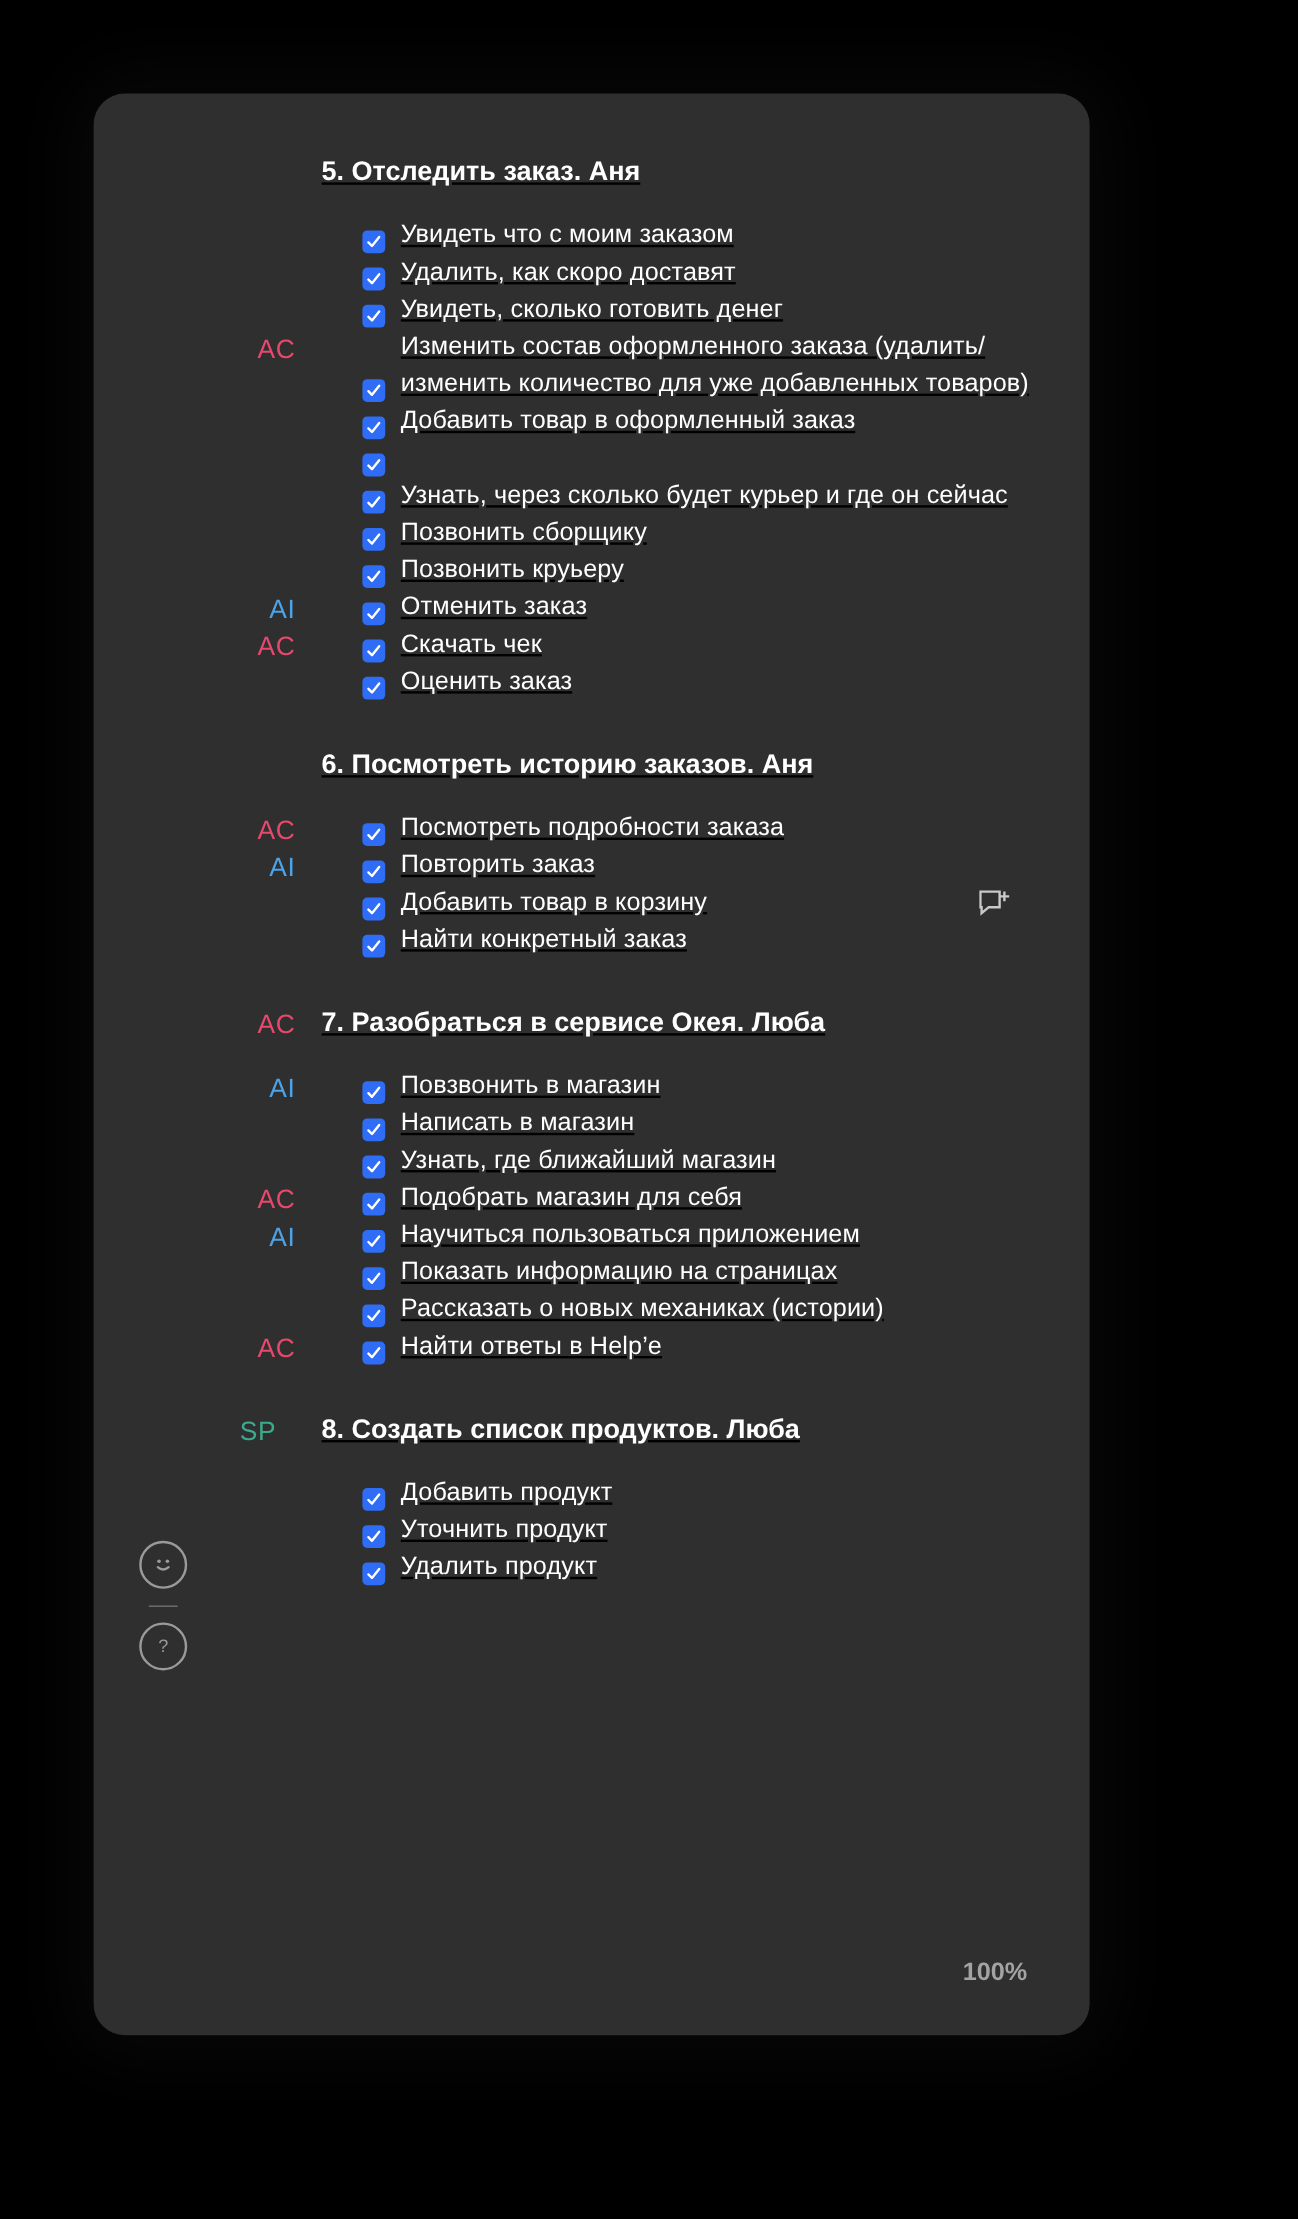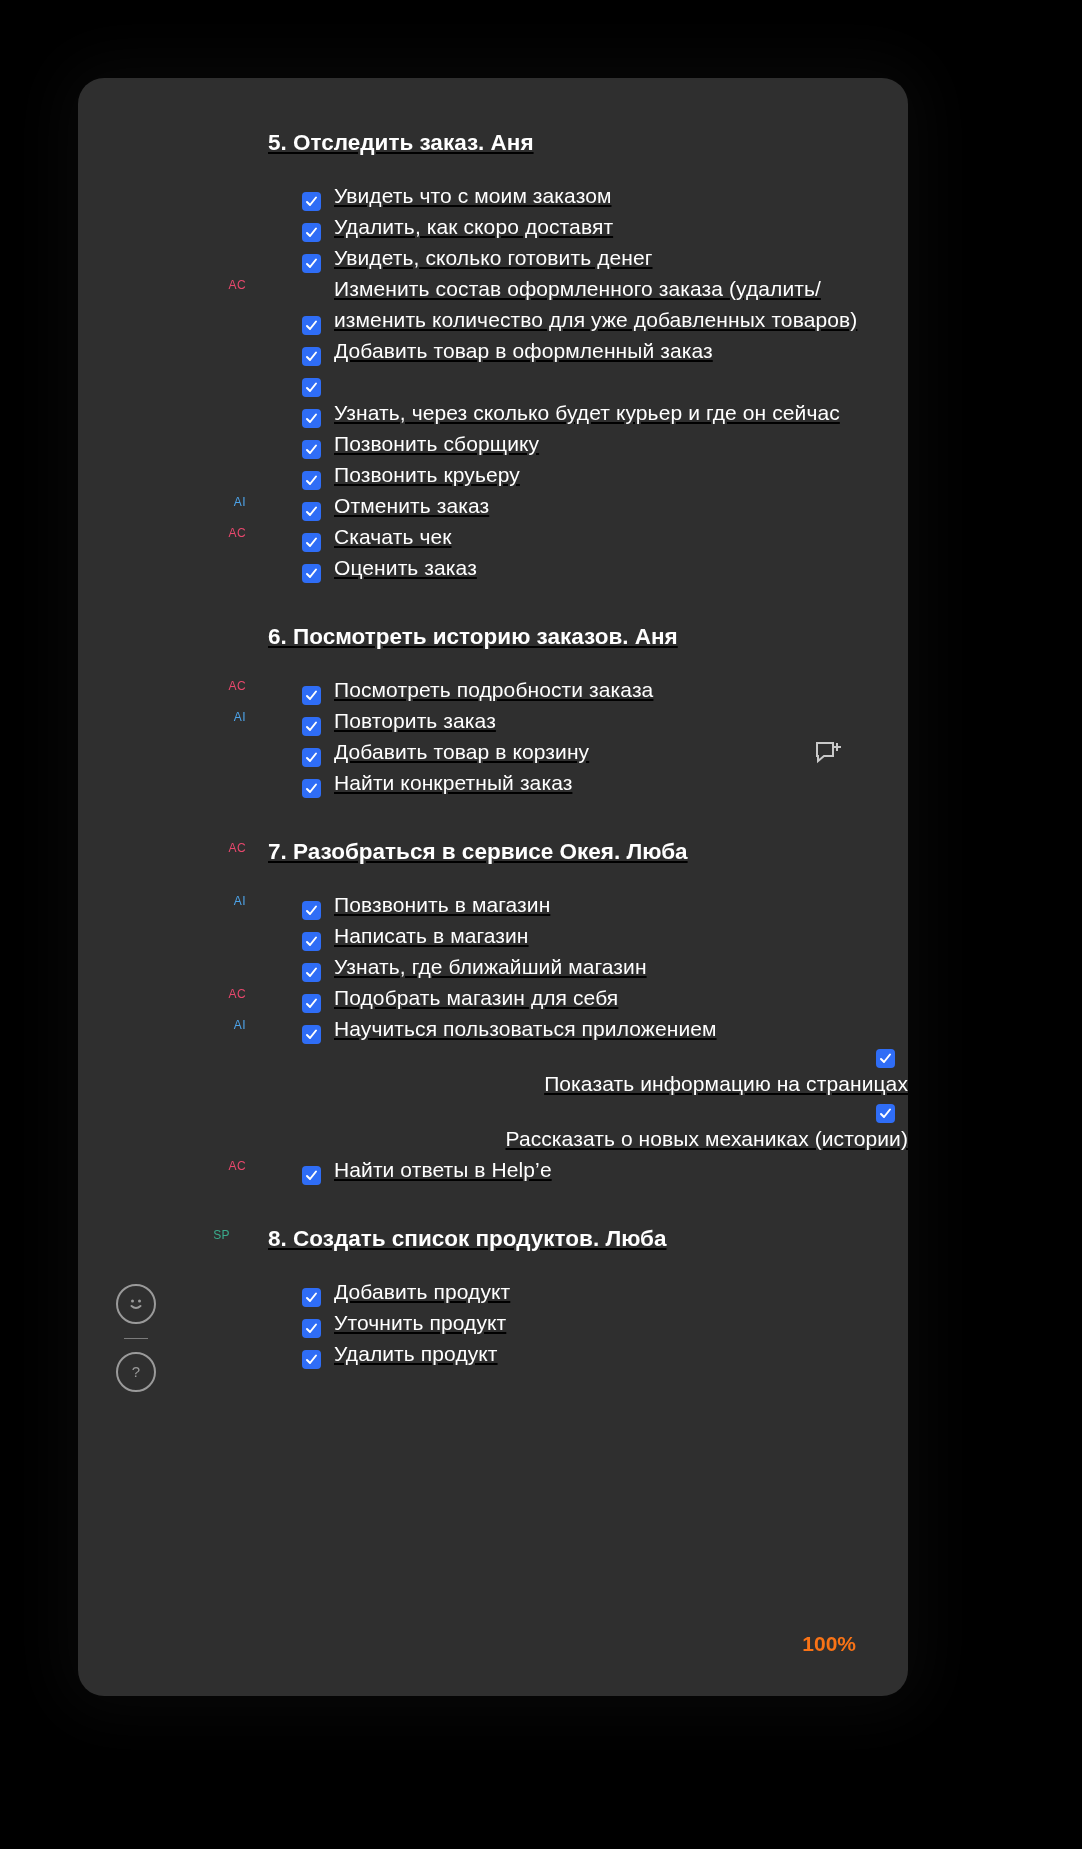--- a/index.html
+++ b/index.html
@@ -64,21 +64,20 @@
 
   .item {
     position: relative;
     display: flex;
     align-items: flex-end;
     padding-left: 224px;
     min-height: 31px;
   }
 
   .item.sub {
-    flex-direction: column;
   }
 
   .checkbox {
     flex: 0 0 auto;
     width: 19px;
     height: 19px;
     margin-top: 5px;
     margin-right: 13px;
     border-radius: 4px;
     background: #2f6df6;
@@ -95,21 +94,21 @@
     color: #ffffff;
     font-size: 21px;
     line-height: 31px;
     font-weight: normal;
     letter-spacing: 0.1px;
   }
 
   
   .tag {
     position: absolute;
-    font-size: 12px;
+    font-size: 22px;
     font-weight: normal;
     letter-spacing: 0.4px;
     text-align: right;
     width: 60px;
   }
   .tag-ac { color: #e8486d; }
   .tag-ai { color: #4da3e8; }
   .tag-sp { color: #3aab8c; }
 
   .spacer-lg { height: 39px; }
@@ -147,21 +146,21 @@
     width: 24px;
     height: 1px;
     background: #7b7b7b;
   }
 
   
   #zoom-badge {
     position: absolute;
     right: 52px;
     bottom: 40px;
-    color: #f97316;
+    color: #a3a3a3;
     font-size: 21px;
     font-weight: bold;
   }
 </style>
 </head>
 <body>
 
 <div id="canvas">
 
   <div id="doc-card">

